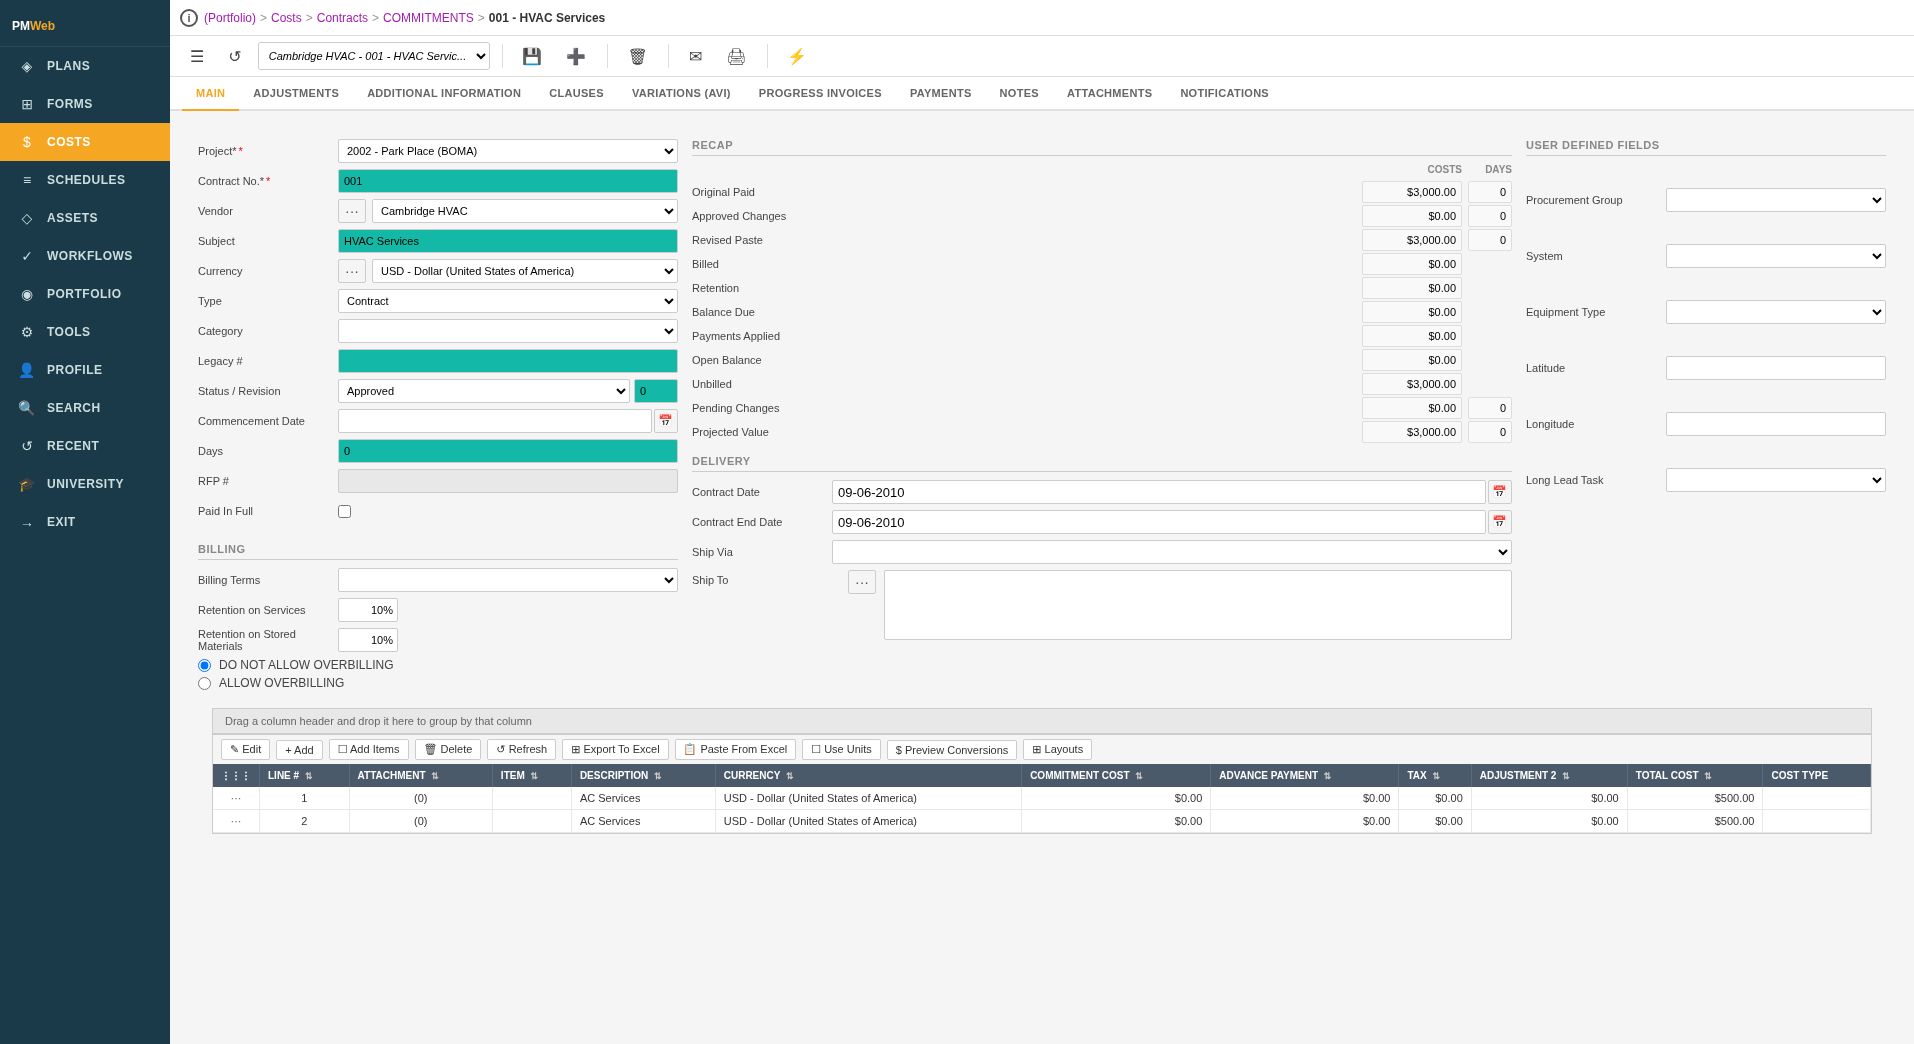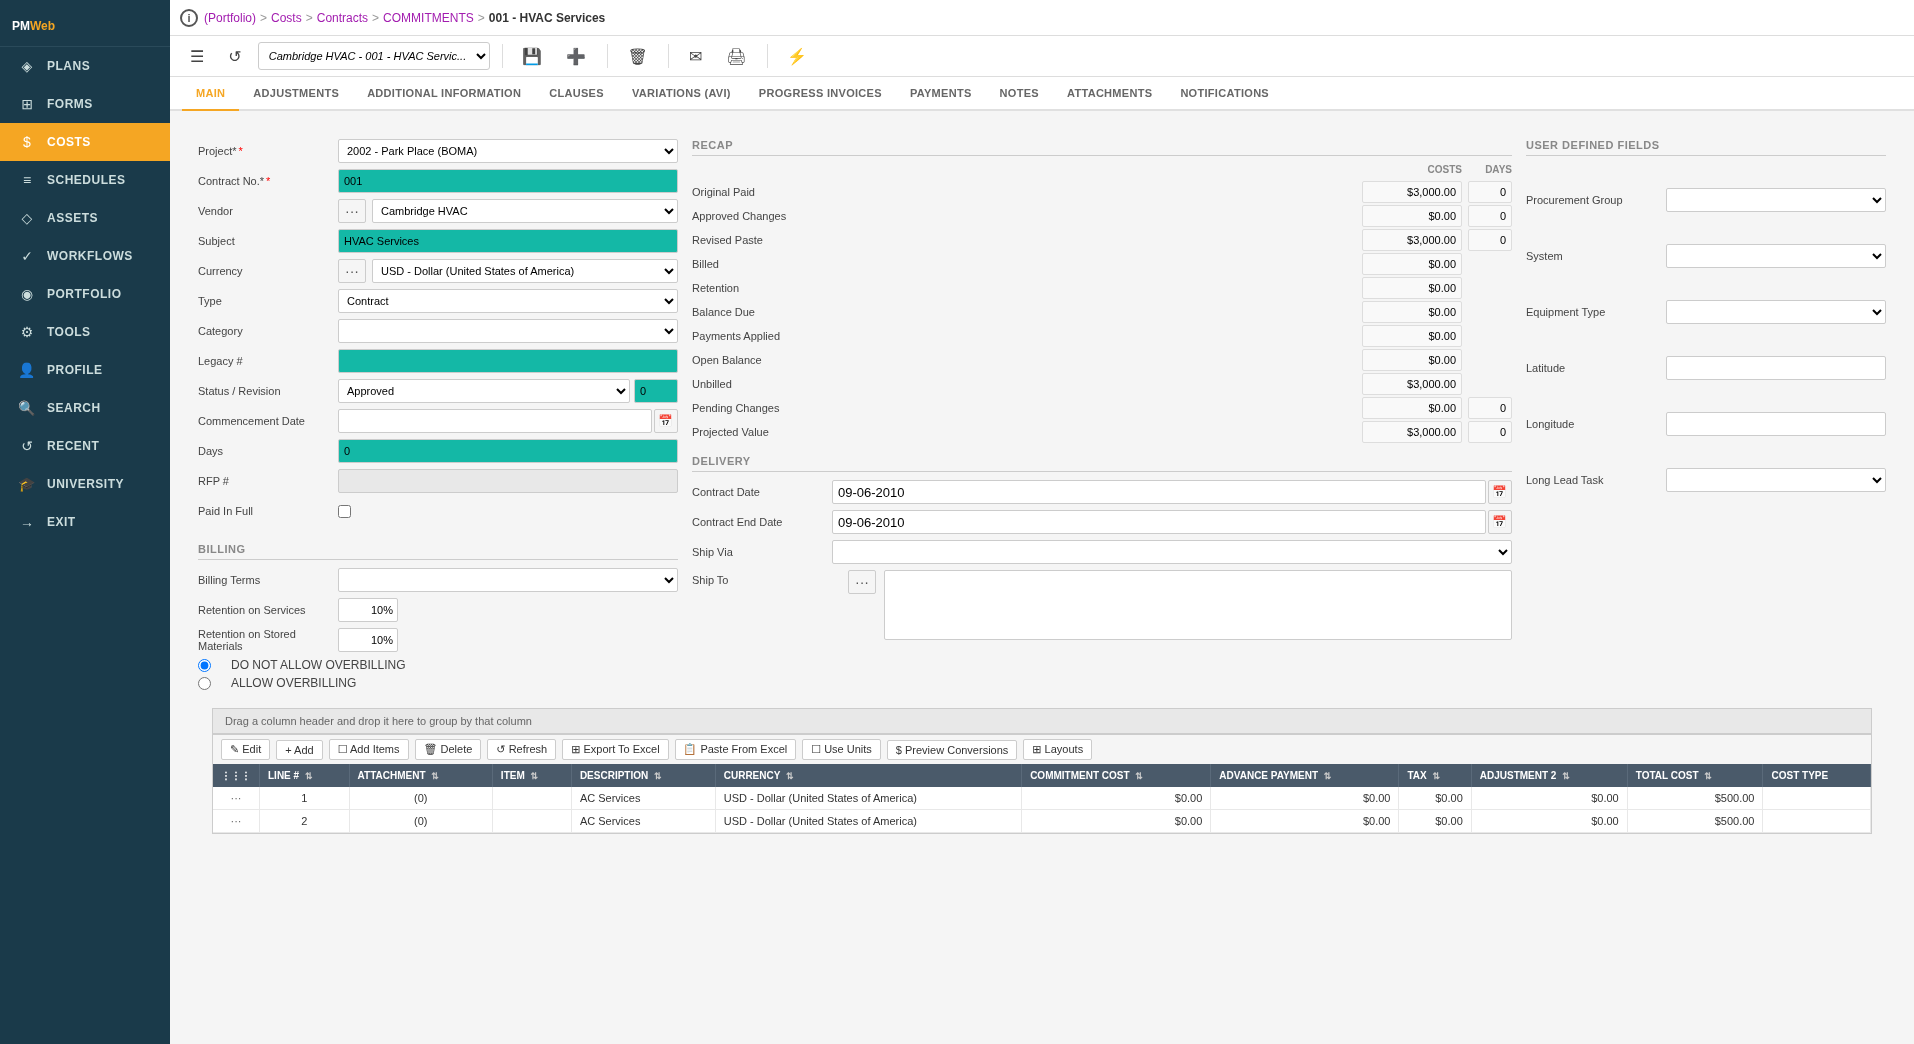--- a/index.html
+++ b/index.html
@@ -244,21 +244,21 @@
       background: #fff; font-size: 11px;
       padding: 0 4px;
     }
     .udf-select {
       flex: 1; height: 24px;
       border: 1px solid #ccc; border-radius: 2px;
       background: #fff; font-size: 11px;
     }
 
     
-    .radio-row { display: flex; align-items: center; margin-bottom: 4px; gap: 20px; font-size: 11px; color: #444; }
+    .radio-row { display: flex; align-items: center; margin-bottom: 4px; gap: 8px; font-size: 11px; color: #444; }
     input[type="radio"] { margin: 0; }
     input[type="checkbox"] { margin: 0; }
 
     
     .billing-col { margin-top: 20px; }
 
     
     .delivery-section { margin-top: 12px; }
 
     

